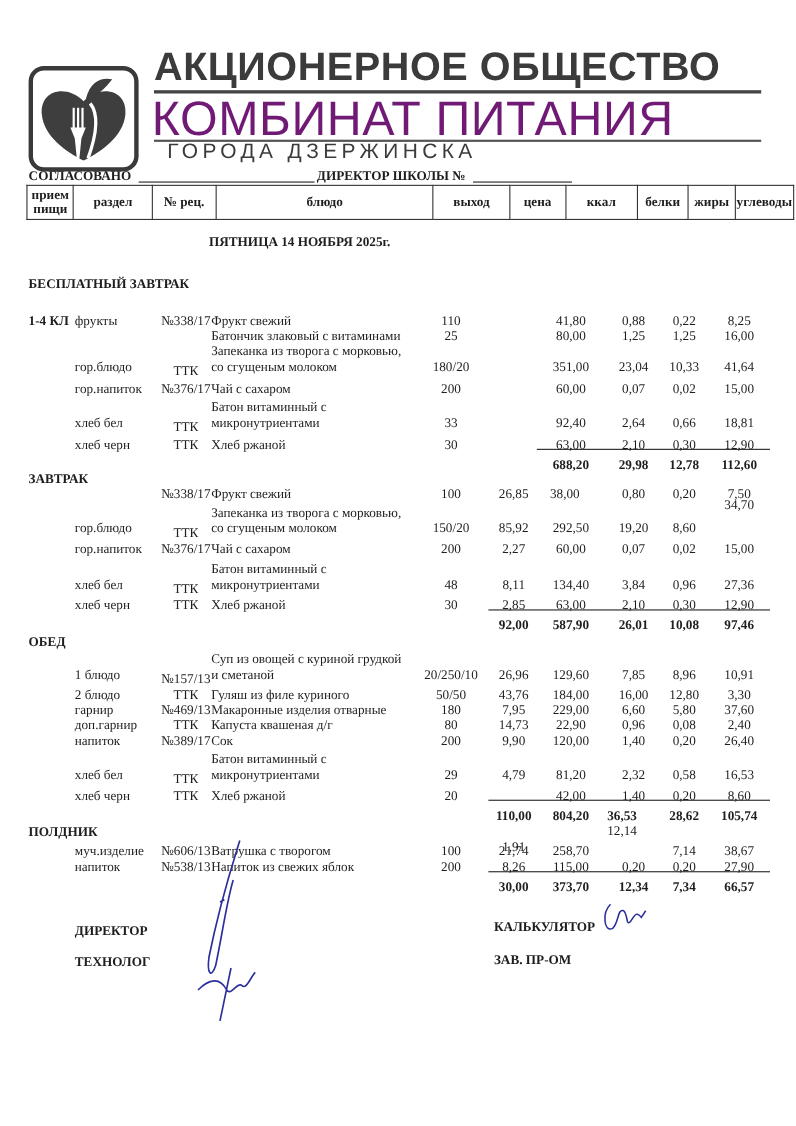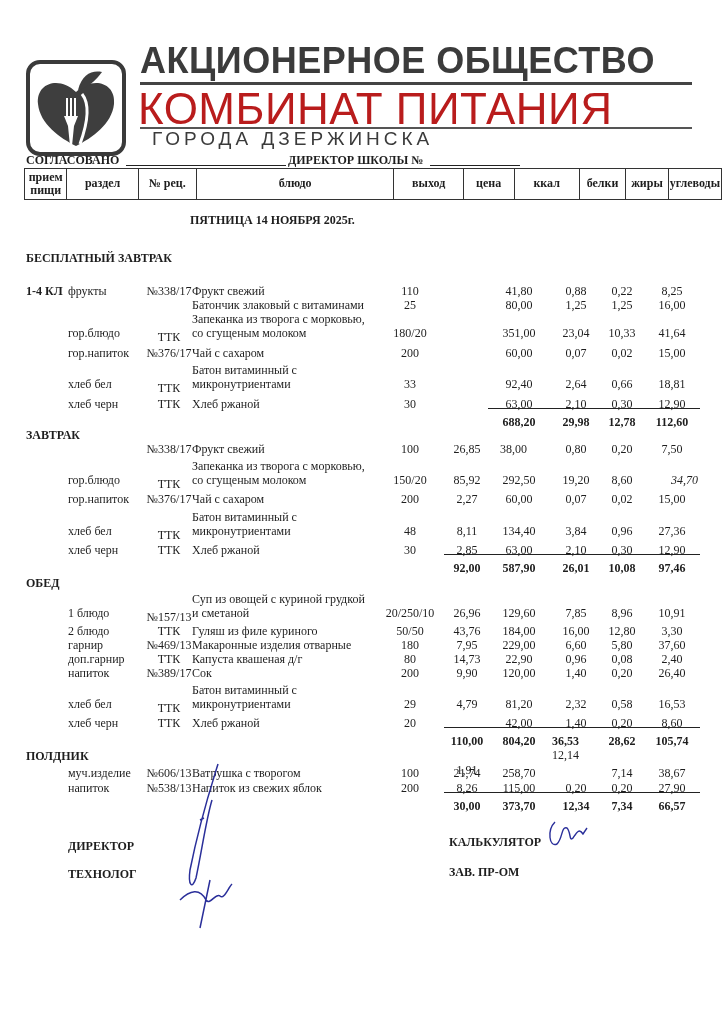--- a/index.html
+++ b/index.html
@@ -1,21 +1,21 @@
 <!DOCTYPE html>
 <html><head>
 <meta charset="utf-8">
 <style>
   html, body { margin:0; padding:0; background:#ffffff; }
   body { width:724px; height:1024px; position:relative; overflow:hidden; font-family:"Liberation Serif", serif; color:#1e1e1e; }
   .abs { position:absolute; }
   .logo-box { left:26px; top:60px; width:100px; height:96px; border:4px solid #3a3a3a; border-radius:14px; box-sizing:border-box; }
   .brand1 { left:140px; top:40px; font-family:"Liberation Sans", sans-serif; font-size:36px; font-weight:bold; letter-spacing:0.5px; color:#3b3b3b; white-space:nowrap; }
   .brand-line { left:140px; top:82px; width:552px; height:3px; background:#444; }
-  .brand2 { left:138px; top:84px; font-family:"Liberation Sans", sans-serif; font-size:44px; letter-spacing:0.5px; color:#b91c1c; white-space:nowrap; }
+  .brand2 { left:138px; top:84px; font-family:"Liberation Sans", sans-serif; font-size:44px; letter-spacing:0.5px; color:#701a75; white-space:nowrap; }
   .brand-line2 { left:140px; top:127px; width:552px; height:2px; background:#555; }
   .brand3 { left:152px; top:128px; font-family:"Liberation Sans", sans-serif; font-size:19px; letter-spacing:4px; color:#3b3b3b; white-space:nowrap; }
   .agreed { left:26px; top:153px; font-size:12px; font-weight:bold; }
   .agreed-line { left:126px; top:165px; width:160px; height:1px; background:#222; }
   .director-school { left:288px; top:153px; font-size:12px; font-weight:bold; }
   .director-line { left:430px; top:165px; width:90px; height:1px; background:#222; }
   table.hdr { position:absolute; left:24px; top:168px; width:698px; border-collapse:collapse; font-size:12px; font-weight:bold; }
   table.hdr td { border:1px solid #333; text-align:center; height:30px; padding:0; line-height:1.1; }
   .date { left:190px; top:213px; font-size:12px; font-weight:bold; }
   .section { font-size:12px; font-weight:bold; }
@@ -154,21 +154,21 @@
     <div class="row" style="left:26px; top:473px; width:44px; text-align:left; font-weight:bold;"></div>
     <div class="row" style="left:68px; top:473px; width:80px; text-align:left;">гор.блюдо</div>
     <div class="row" style="left:145px; top:477px; width:48px; text-align:center;">ТТК</div>
     <div class="row" style="left:192px; top:459px; width:190px; text-align:left;">Запеканка из творога с морковью,</div>
     <div class="row" style="left:192px; top:473px; width:190px;">со сгущеным молоком</div>
     <div class="row" style="left:380px; top:473px; width:60px; text-align:center;">150/20</div>
     <div class="row" style="left:444px; top:473px; width:46px; text-align:center;">85,92</div>
     <div class="row" style="left:488px; top:473px; width:62px; text-align:center;">292,50</div>
     <div class="row" style="left:552px; top:473px; width:48px; text-align:center;">19,20</div>
     <div class="row" style="left:600px; top:473px; width:44px; text-align:center;">8,60</div>
-    <div class="row" style="left:646px; top:473px; width:52px; text-align:right;font-style:italic;">34,70</div>
+    <div class="row" style="left:646px; top:452px; width:52px; text-align:center;">34,70</div>
     <div class="row" style="left:26px; top:492px; width:44px; text-align:left; font-weight:bold;"></div>
     <div class="row" style="left:68px; top:492px; width:80px; text-align:left;">гор.напиток</div>
     <div class="row" style="left:145px; top:492px; width:48px; text-align:center;">№376/17</div>
     <div class="row" style="left:192px; top:492px; width:190px; text-align:left;">Чай с сахаром</div>
     <div class="row" style="left:380px; top:492px; width:60px; text-align:center;">200</div>
     <div class="row" style="left:444px; top:492px; width:46px; text-align:center;">2,27</div>
     <div class="row" style="left:488px; top:492px; width:62px; text-align:center;">60,00</div>
     <div class="row" style="left:552px; top:492px; width:48px; text-align:center;">0,07</div>
     <div class="row" style="left:600px; top:492px; width:44px; text-align:center;">0,02</div>
     <div class="row" style="left:646px; top:492px; width:52px; text-align:center;">15,00</div>

